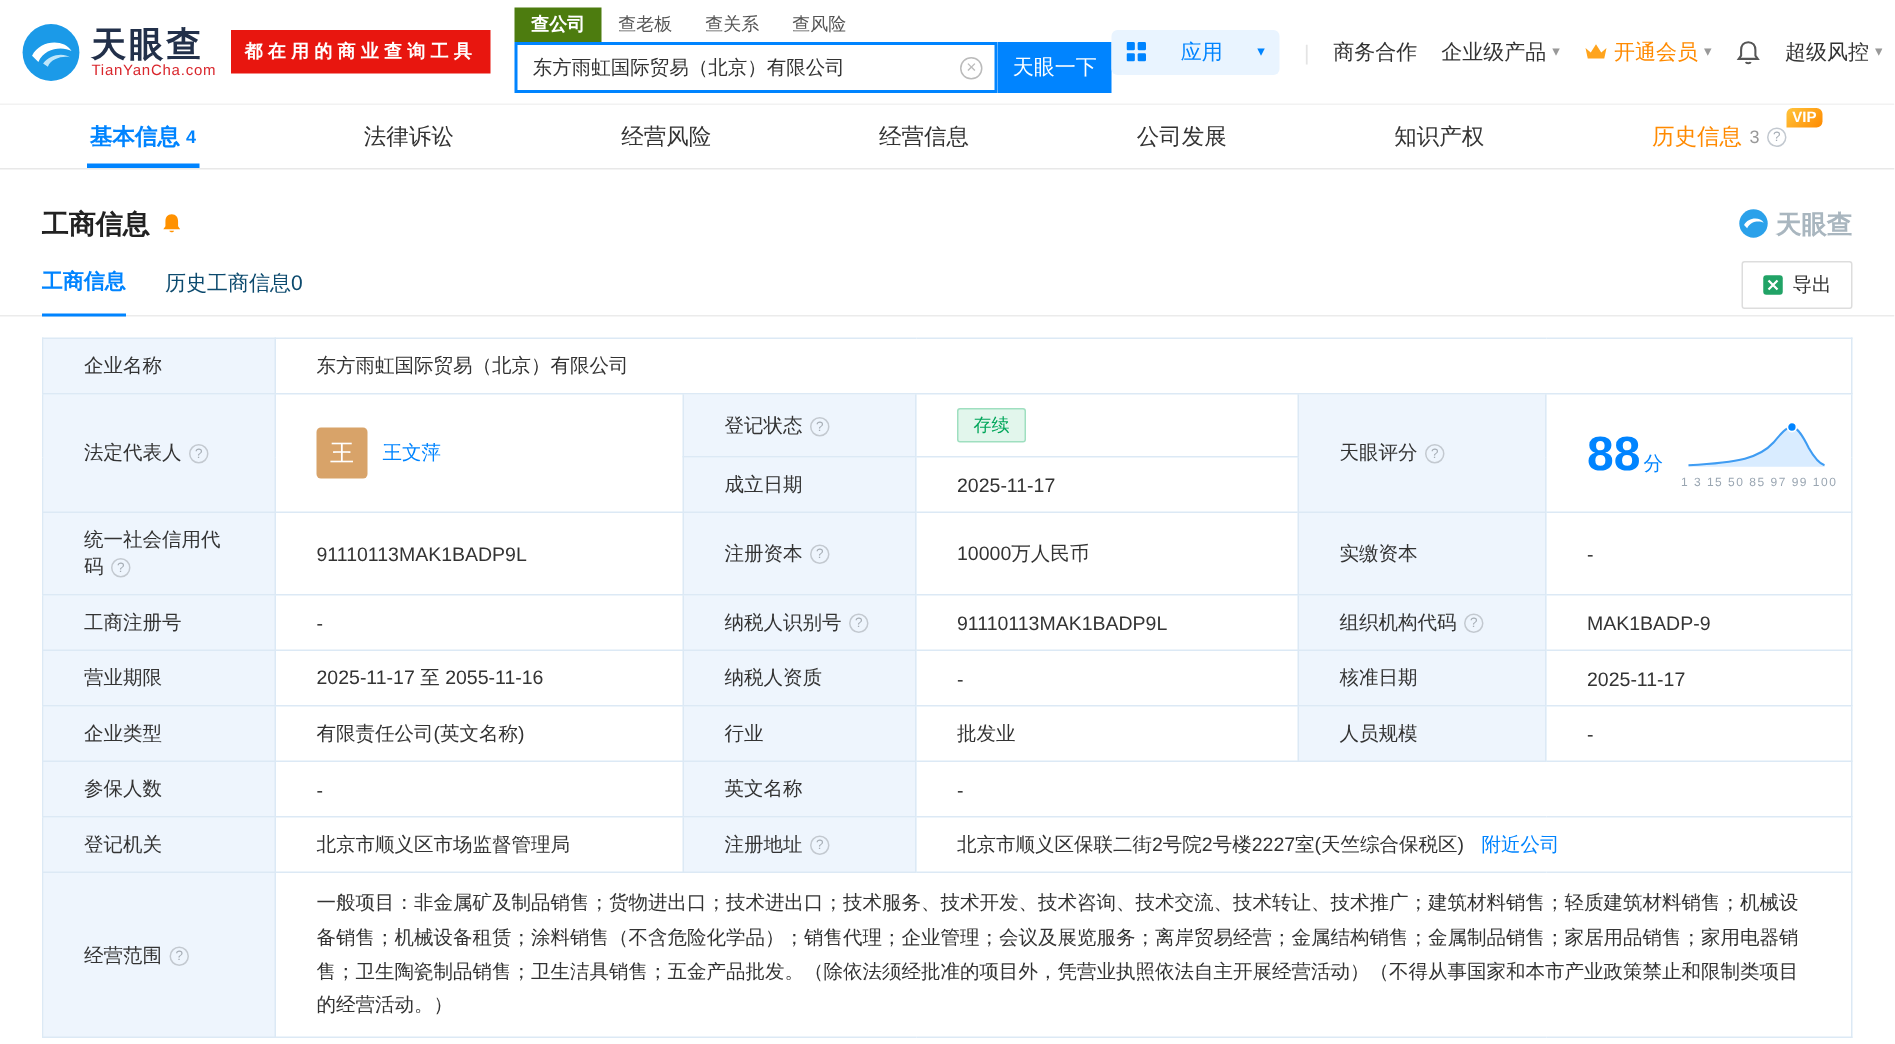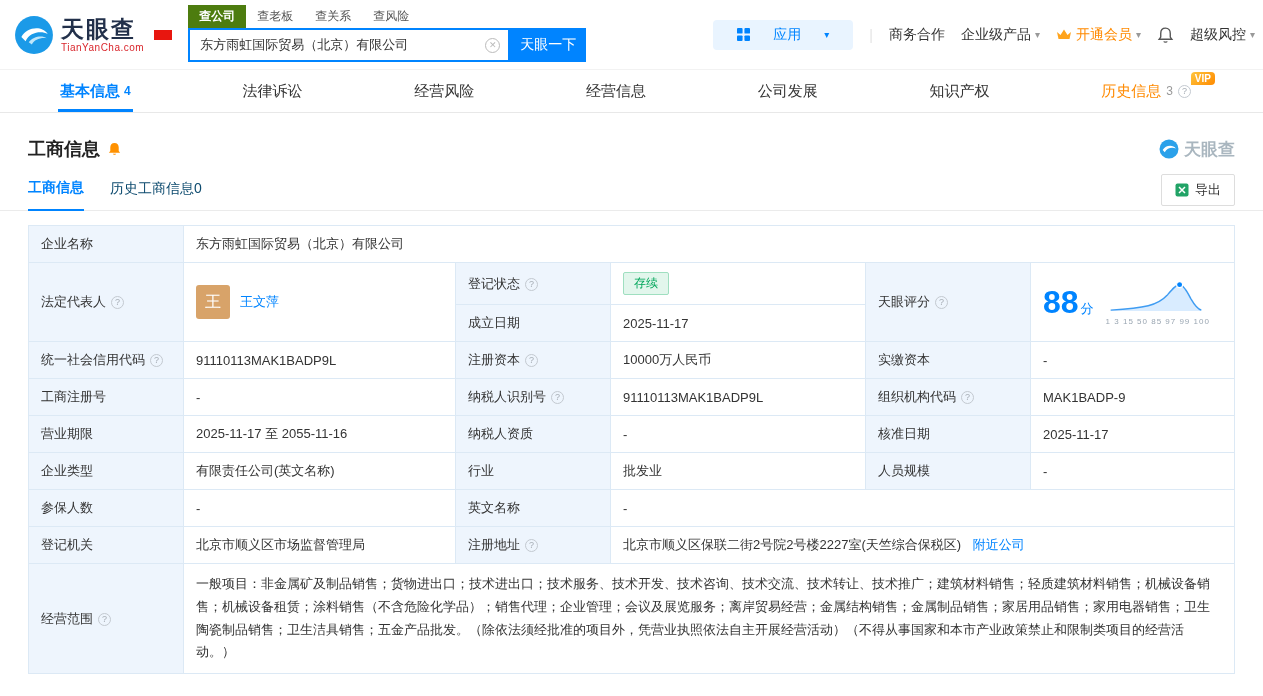--- a/index.html
+++ b/index.html
@@ -21,21 +21,21 @@
   .search-tabs { display:flex; }
   .search-tab { font-size:12px; padding:3px 11px; color:#555; cursor:pointer; }
   .search-tab.active { background:#4d7c0f; color:#fff; font-weight:bold; }
   .search-row { display:flex; }
   .search-input-box { position:relative; width:322px; height:34px; border:2px solid #0084ff; background:#fff; display:flex; align-items:center; }
   .search-input { border:none; outline:none; width:100%; height:100%; padding:0 30px 0 10px; font-size:13px; color:#333; font-family:inherit; background:transparent; }
   .clear-icon { position:absolute; right:8px; width:15px; height:15px; line-height:13px; text-align:center; border:1px solid #bbb; border-radius:50%; color:#bbb; font-size:9px; cursor:pointer; }
   .search-btn { width:76px; height:34px; background:#0084ff; color:#fff; border:none; font-size:14px; cursor:pointer; font-family:inherit; }
 
   .topnav { margin-left:auto; display:flex; align-items:center; gap:16px; font-size:14px; color:#333; }
-  .apps-btn { display:flex; align-items:center; gap:23px; background:#e9f4ff; color:#0084ff; padding:6px 24px; border-radius:4px; cursor:pointer; }
+  .apps-btn { display:flex; align-items:center; gap:23px; background:#e9f4ff; color:#0084ff; padding:6px 10px; border-radius:4px; cursor:pointer; }
   .caret { font-size:10px; color:#999; }
   .apps-btn .caret { color:#0084ff; }
   .divider { color:#e4e4e4; }
   .nav-item { cursor:pointer; display:flex; align-items:center; gap:4px; }
   .vip-link { color:#ff8a00; }
   .bell-btn { cursor:pointer; display:flex; align-items:center; }
   .super-risk { overflow:hidden; }
 
   
   .tabbar { display:flex; justify-content:space-between; align-items:stretch; height:43px; padding:0 62px 0 58px; border-bottom:1px solid #e8e8e8; }
@@ -54,21 +54,21 @@
 
   .subtab-row { position:relative; margin-top:8px; padding:0 28px; border-bottom:1px solid #ebebeb; height:42px; }
   .subtabs { display:flex; gap:26px; height:100%; align-items:flex-end; }
   .subtab { font-size:14px; padding-bottom:12px; cursor:pointer; }
   .subtab.active { color:#0084ff; font-weight:bold; border-bottom:2px solid #0084ff; margin-bottom:-1px; }
   .subtab.inactive { color:#0c4a6e; }
   .export-btn { position:absolute; right:28px; top:5px; display:flex; align-items:center; gap:6px; border:1px solid #ddd; background:#fff; border-radius:2px; padding:6px 13px; font-size:13px; color:#333; cursor:pointer; font-family:inherit; }
 
   
   .info-table { width:1207px; margin:14px 28px 0; border-collapse:collapse; table-layout:fixed; }
-  .info-table td { border:1px solid #dce9f5; font-size:13px; padding:9px 12px; vertical-align:middle; word-break:break-all; color:#333;margin-left:32px; }
+  .info-table td { border:1px solid #dce9f5; font-size:13px; padding:9px 27px; vertical-align:middle; word-break:break-all; color:#333;margin-left:32px; }
   td.lbl { background:#eef5fd; }
   .help { display:inline-block; width:13px; height:13px; line-height:11px; text-align:center; border:1px solid #c3c9d0; border-radius:50%; color:#a6adb5; font-size:9px; margin-left:5px; vertical-align:1px; cursor:pointer; }
   .link { color:#0084ff; }
   .rep-wrap { display:flex; align-items:center; gap:10px; }
   .avatar { width:34px; height:34px; border-radius:3px; background:#d8a369; color:#fff; font-size:16px; display:flex; align-items:center; justify-content:center; cursor:pointer; }
   .status-badge { display:inline-block; background:#e2f6ec; color:#00a65a; border:1px solid #9fdfc0; padding:2px 10px; font-size:12px; border-radius:2px; }
   .score-cell { padding:4px 10px; }
   .score-wrap { display:flex; align-items:center; gap:12px; justify-content:flex-start; }
   .score-num { color:#0084ff; font-size:32px; font-weight:bold; line-height:1; white-space:nowrap; }
   .score-unit { font-size:13px; font-weight:normal; margin-left:2px; }
@@ -86,20 +86,21 @@
       <path d="M7 21 C12 11 27 10 32 18 C26 15 15 16 11 25 Z" fill="#fff"></path>
       <path d="M14 26 C18 20 27 19 31 22 C26 21 19 23 17 28 Z" fill="#bfe6fa"></path>
     </svg>
     <div class="logo-text">
       <span class="logo-cn">天眼查</span>
       <span class="logo-en">TianYanCha.com</span>
     </div>
   </div>
 
   <div class="slogan">
+    <span class="l1">都在用的商业查询工具</span>
   </div>
 
   <div class="search-wrap">
     <div class="search-tabs">
       <span class="search-tab active">查公司</span>
       <span class="search-tab">查老板</span>
       <span class="search-tab">查关系</span>
       <span class="search-tab">查风险</span>
     </div>
     <div class="search-row">

